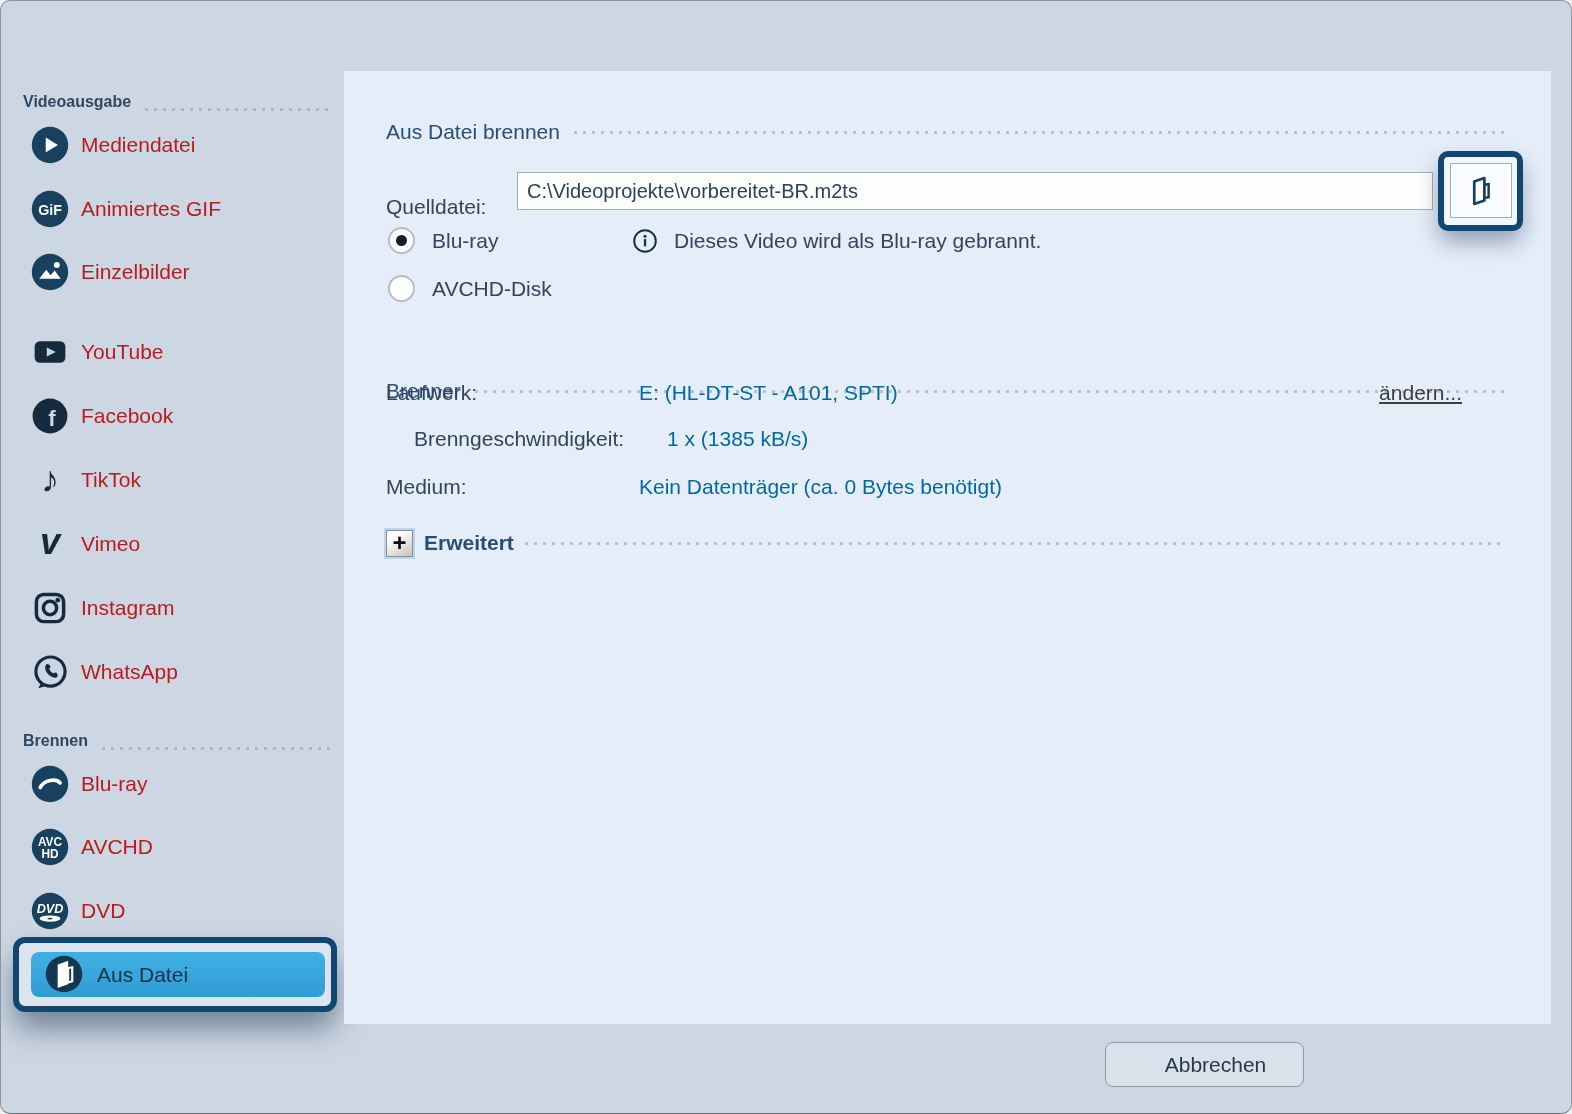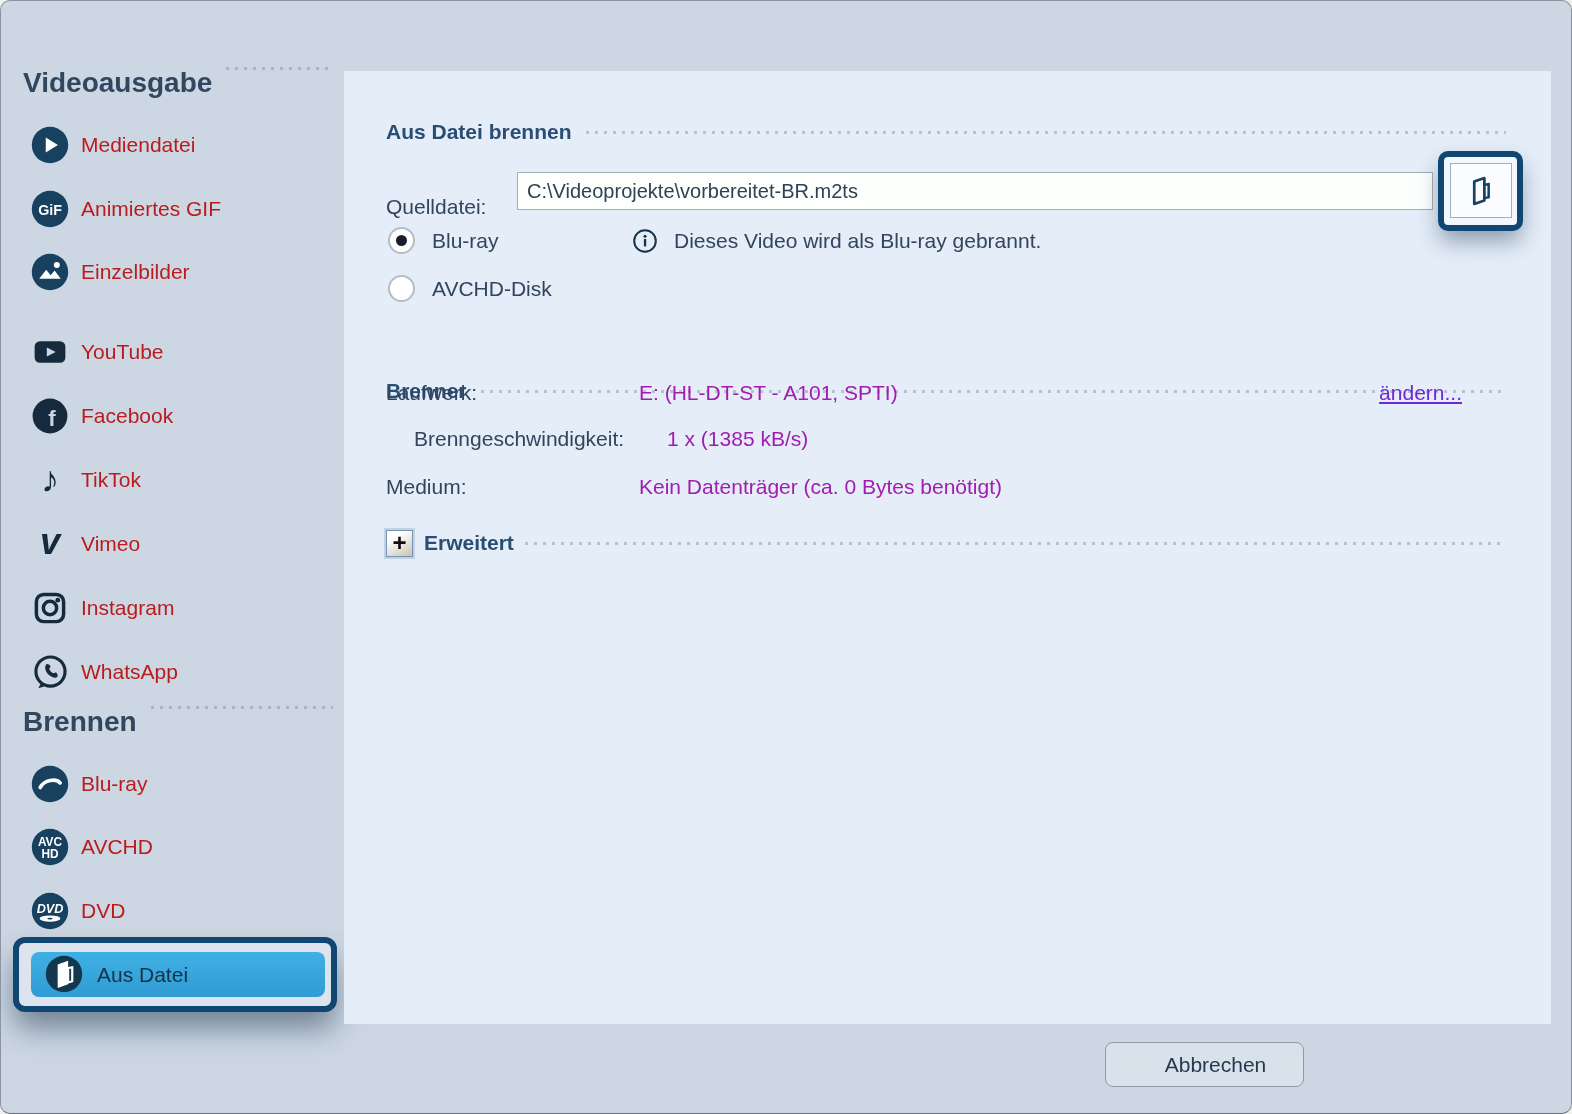--- a/index.html
+++ b/index.html
@@ -14,54 +14,54 @@
     background:radial-gradient(circle at 40% 40%,#3a1612 55%,#1c0907 100%);}
   .appicon .arc{position:absolute;right:14px;bottom:13px;width:11px;height:11px;border-radius:50%;
     border:3px solid transparent;border-top-color:#f7a23c;border-left-color:#f7a23c;transform:rotate(-15deg);}
   .apptitle{position:absolute;left:66px;top:0;height:62px;line-height:62px;font-size:22px;color:#223140;}
   .wctl{position:absolute;top:0;width:56px;height:62px;display:flex;align-items:center;justify-content:center;color:#2e3c4e;cursor:default;}
   .wctl.min{right:182px;font-size:24px;}
   .wctl.max{right:98px;}
   .wctl.max .box{width:16px;height:16px;border:2px solid #2e3c4e;border-radius:2px;}
   .wctl.close{right:14px;font-size:25px;}
   
-  .sheader{position:absolute;display:flex;align-items:flex-start;gap:14px;font-weight:700;font-size:28px;color:#31475f;}
+  .sheader{position:absolute;display:flex;align-items:flex-end;gap:14px;font-weight:700;font-size:16px;color:#31475f;}
   .dots{flex:1;height:3px;background:repeating-linear-gradient(to right,#aab6c3 0 3px,transparent 3px 9px);}
   .dots.light{background:repeating-linear-gradient(to right,#b7c2d0 0 3px,transparent 3px 9px);}
   .srow{position:absolute;left:0;width:343px;height:48px;cursor:pointer;}
   .srow .ic{position:absolute;left:30px;top:5px;width:38px;height:38px;}
   .srow .lbl{position:absolute;left:80px;top:0;height:48px;line-height:48px;font-size:21px;color:#b91c1c;}
   
   .annot{position:absolute;border:6px solid #104672;border-radius:12px;}
   .annot.side{left:12px;top:936px;width:324px;height:75px;background:#dde4ed;
     box-shadow:0 18px 30px -2px rgba(35,58,84,.55);}
   .sel-item{position:absolute;left:30px;top:951px;width:294px;height:45px;border-radius:8px;
     background:linear-gradient(#3fb0e4,#2f9cd3);cursor:pointer;}
   .sel-item .ic{position:absolute;left:14px;top:3px;width:38px;height:38px;}
   .sel-item .lbl{position:absolute;left:66px;top:0;height:45px;line-height:45px;font-size:21px;color:#173248;}
   
   .main{position:absolute;left:343px;top:70px;width:1207px;height:953px;background:#e4edf8;}
   .mheader{position:absolute;left:42px;width:1120px;height:40px;display:flex;align-items:center;gap:14px;
-    font-weight:700;font-size:21px;color:#2a4d74;}
+    font-weight:400;font-size:21px;color:#2a4d74;}
   .mrow{position:absolute;left:0;width:1207px;height:40px;}
   .mlabel{position:absolute;left:42px;top:0;height:40px;line-height:40px;font-size:21px;color:#32455c;}
-  .mvalue{position:absolute;left:295px;top:0;height:40px;line-height:40px;font-size:21px;color:#a21caf;}
+  .mvalue{position:absolute;left:295px;top:0;height:40px;line-height:40px;font-size:21px;color:#0369a1;}
   .src-input{position:absolute;left:173px;top:101px;width:916px;height:38px;border:1px solid #a3adb6;
     background:#fdfffd;font-family:inherit;font-size:20px;color:#2e4157;padding:0 9px;outline:none;}
   .annot.browse{left:1094px;top:80px;width:85px;height:80px;background:#f2f7fd;border-radius:10px;
     box-shadow:0 12px 22px -2px rgba(35,58,84,.45);}
   .browse-btn{position:absolute;left:1106px;top:92px;width:62px;height:55px;background:#fafcff;
     border:1px solid #9fb0bd;display:flex;align-items:center;justify-content:center;cursor:pointer;}
   .radio{position:absolute;left:44px;width:27px;height:27px;border-radius:50%;background:#fff;
     border:2px solid #b4bcc5;cursor:pointer;}
   .radio.checked::after{content:"";position:absolute;left:6px;top:6px;width:11px;height:11px;border-radius:50%;background:#16202c;}
   .rlabel{position:absolute;left:88px;top:0;height:44px;line-height:44px;font-size:21px;color:#32455c;}
   .info-ic{position:absolute;left:288px;top:9px;width:26px;height:26px;}
   .info-txt{position:absolute;left:330px;top:0;height:44px;line-height:44px;font-size:21px;color:#32455c;}
-  .link{position:absolute;right:89px;top:0;height:40px;line-height:40px;font-size:21px;color:#6d28d9;
+  .link{position:absolute;right:89px;top:0;height:40px;line-height:40px;font-size:21px;color:#404040;
     text-decoration:underline;cursor:pointer;}
   .advrow{position:absolute;left:42px;top:452px;width:1120px;height:40px;display:flex;align-items:center;gap:11px;}
   .plusbox{width:27px;height:27px;border:1px solid #7d93ac;outline:2px solid #bfd3e8;
     background:linear-gradient(150deg,#ffffff 25%,#cdc7ba 95%);display:flex;align-items:center;justify-content:center;
     font-size:24px;font-weight:700;color:#0c0c0c;line-height:1;cursor:pointer;}
   .advlabel{font-weight:700;font-size:21px;color:#2a4d74;}
   
   .fbtn{position:absolute;top:1041px;height:45px;border-radius:8px;border:1.5px solid #8f9aa9;
     background:rgba(255,255,255,.25);font-family:inherit;font-size:21px;color:#27394f;cursor:pointer;padding-left:28px;}
   .fbtn.cancel{left:1104px;width:199px;}

